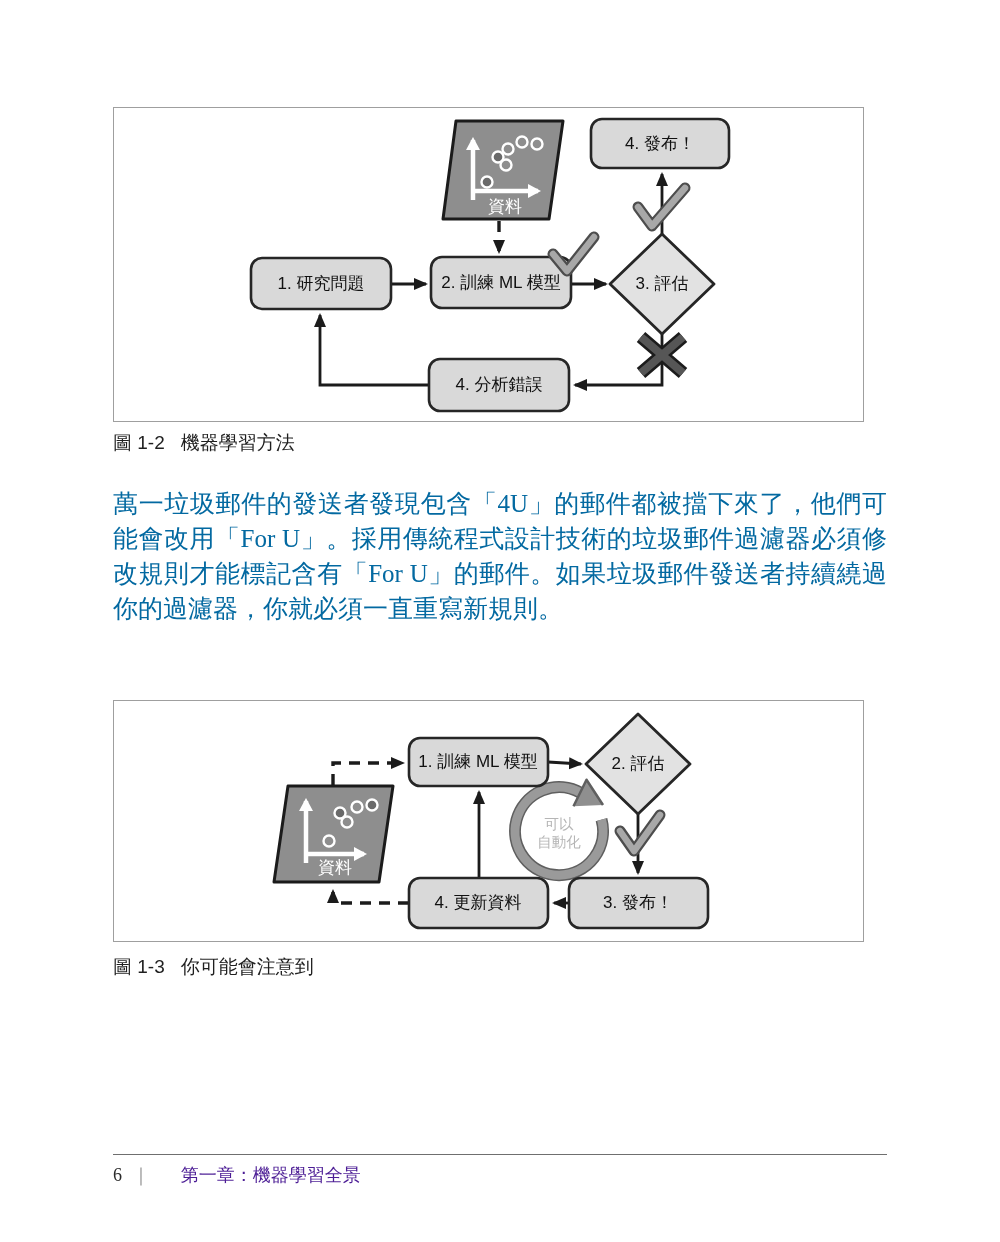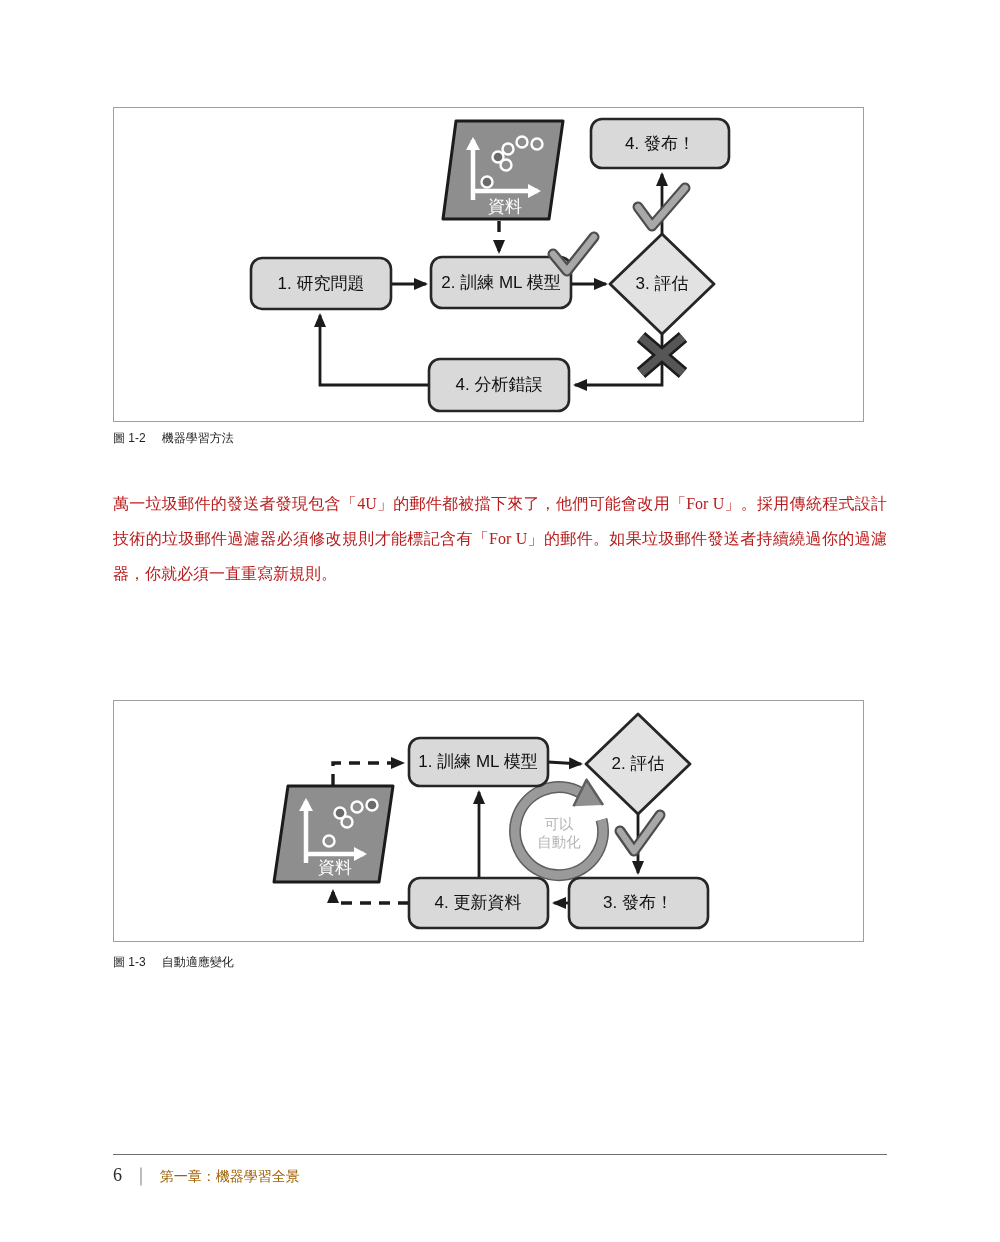--- a/index.html
+++ b/index.html
@@ -1,28 +1,28 @@
 <!DOCTYPE html>
 <html style="--box_fill: #d9d9d9; --box_stroke: #262626; --diamond_fill: #e2e2e2; --data_fill: #8e8e8e; --loop_text: #b5b5b5; --dot_dark: #6a6a6a;"><head>
 <meta charset="utf-8">
 <style>
   html,body{margin:0;padding:0;background:#ffffff;}
   .page{position:relative;width:1000px;height:1242px;background:#fff;overflow:hidden;
         font-family:"Liberation Sans", sans-serif;}
   .figure-frame{position:absolute;border:1px solid #9f9f9f;background:#fff;}
-  .caption{position:absolute;left:113px;font-size:12px;color:#1f1f1f;
+  .caption{position:absolute;left:113px;font-size:19px;color:#1f1f1f;
            font-family:"Liberation Sans", sans-serif;}
   .caption .cap-label{margin-right:16px;}
-  .body-par{position:absolute;left:113px;width:774px;font-size:16px;line-height:35px;
-            color:#b91c1c;text-align:justify;font-family:"Liberation Serif","DejaVu Serif",serif;}
+  .body-par{position:absolute;left:113px;width:774px;font-size:25px;line-height:35px;
+            color:#0369a1;text-align:justify;font-family:"Liberation Serif","DejaVu Serif",serif;}
   .footer-rule{position:absolute;left:113px;top:1154px;width:774px;height:1px;background:#6f6f6f;}
   .footer{position:absolute;left:113px;top:1163px;font-size:18px;color:#2a2a2a;
           font-family:"Liberation Serif","DejaVu Serif",serif;}
   .footer .sep{margin:0 10px;color:#8a8a8a;font-family:"Liberation Sans",sans-serif;}
-  .footer .chapter{font-family:"Liberation Sans",sans-serif;font-size:14px;color:#a16207;}
+  .footer .chapter{font-family:"Liberation Sans",sans-serif;font-size:18px;color:#4c1d95;margin-left:21px;}
   svg text.nodelabel{font-family:"Liberation Sans",sans-serif;font-size:17px;fill:#111;
                      text-anchor:middle;dominant-baseline:middle;}
   svg text.datalabel{font-family:"Liberation Sans",sans-serif;font-size:17px;fill:#ffffff;
                      text-anchor:middle;dominant-baseline:middle;}
   svg text.looplabel{font-family:"Liberation Sans",sans-serif;font-size:14.5px;
                      text-anchor:middle;dominant-baseline:middle;}
   .node-box{stroke-width:2.6;}
   .conn{fill:none;stroke:#1b1b1b;stroke-width:2.8;}
   .conn-dash{fill:none;stroke:#1b1b1b;stroke-width:3.4;stroke-dasharray:11 8;}
   .waxis{fill:none;stroke:#ffffff;stroke-width:4.5;}
@@ -146,21 +146,21 @@
       <text class="nodelabel" x="524" y="203">3. 發布！</text>
 
       <g>
         <path class="check-outer" d="M506,130 L520,150 L546,114"></path>
         <path class="check-inner" d="M506,130 L520,150 L546,114"></path>
       </g>
     </svg>
   </div>
 
   <div class="caption" style="top:954px;">
-    <span class="cap-label">圖 1-3</span><span class="cap-title">自動適應變化</span>
+    <span class="cap-label">圖 1-3</span><span class="cap-title">你可能會注意到</span>
   </div>
 
 
   <div class="footer-rule"></div>
   <div class="footer">
     <span class="pagenum">6</span><span class="sep">｜</span><span class="chapter">第一章：機器學習全景</span>
   </div>
 
 </div>
 

